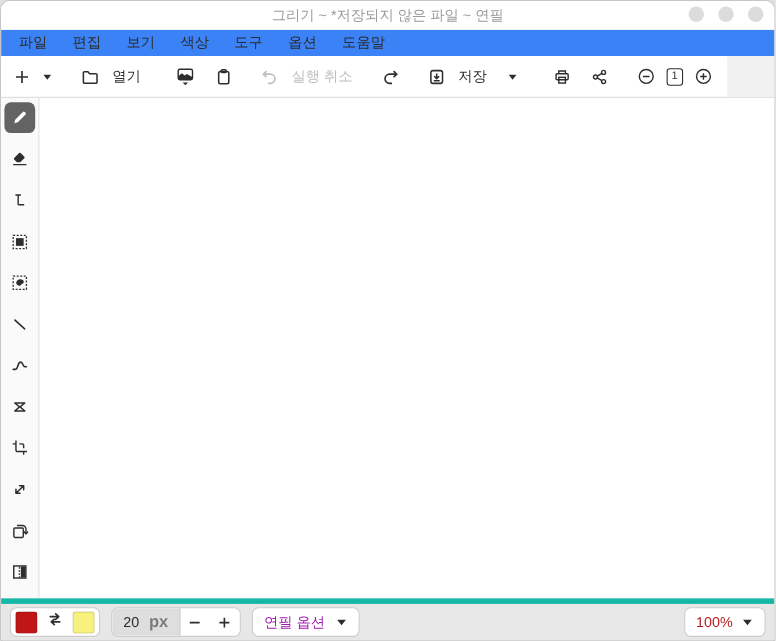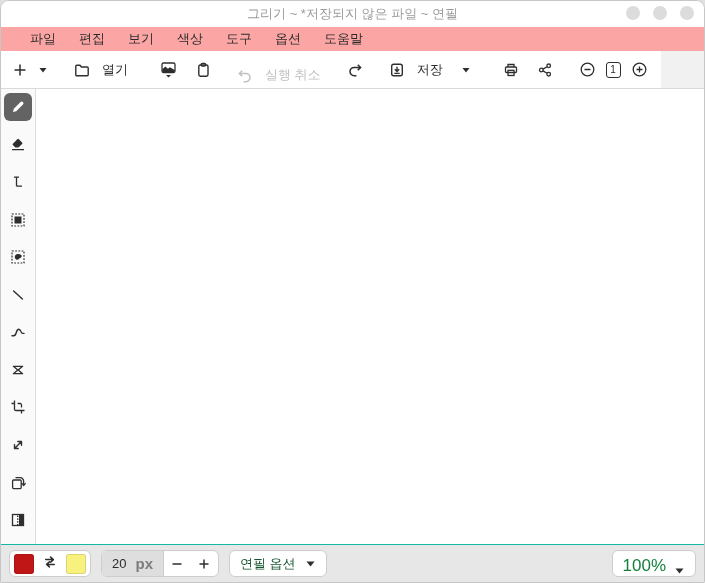--- a/index.html
+++ b/index.html
@@ -8,55 +8,55 @@
     width:705px; height:583px; background:#fff; position:relative;
     border:1px solid #c6c6c6; border-radius:9px 9px 2px 2px; overflow:hidden;
     display:flex; flex-direction:column;
   }
   
   .titlebar{ height:26px; flex:0 0 26px; display:flex; align-items:center; position:relative; background:#fff; }
   .title{ position:absolute; left:0; right:0; text-align:center; font-size:13px; color:#9b9b9b; }
   .win-controls{ position:absolute; right:10px; top:5px; display:flex; gap:13px; }
   .win-dot{ width:14px; height:14px; border-radius:50%; background:#dcdcdc; }
   
-  .menubar{ height:24px; flex:0 0 24px; display:flex; align-items:center; padding-left:21px; background:#fca5a5; }
+  .menubar{ height:24px; flex:0 0 24px; display:flex; align-items:center; padding-left:8px; background:#3b82f6; }
   .menu-item{ font-size:13px; color:#2b2b2b; padding:2px 8px; margin-right:7px; border-radius:4px; cursor:default; }
   
   .toolbar{ height:38px; flex:0 0 38px; display:flex; align-items:stretch; background:#fff; border-bottom:1px solid #dadada; }
   .tb-main{ display:flex; align-items:center; padding-left:6px; }
   .tb-btn{ display:flex; align-items:center; gap:12px; height:28px; padding:0 5px; border-radius:5px; color:#2e2e2e; font-size:13px; }
   .tb-btn svg{ display:block; }
-  .tb-btn.disabled{ color:#bfbfbf;align-items:flex-end; }
+  .tb-btn.disabled{ color:#bfbfbf; }
   .tb-gap-s{ width:8px; } .tb-gap-m{ width:16px; } .tb-gap-l{ width:22px; }
   .zoom-one{ width:15px; height:16px; border:1px solid #2e2e2e; border-radius:3px; font-size:10px;
     display:flex; align-items:center; justify-content:center; color:#2e2e2e; }
   .tb-filler{ flex:1; background:#f1f1f1; margin-left:8px; }
   
   .app-body{ flex:1; display:flex; min-height:0; }
   .sidebar{ width:35px; flex:0 0 35px; background:#fafafa; border-right:1px solid #dcdcdc;
     display:flex; flex-direction:column; align-items:center; padding-top:4px; }
   .tool{ width:28px; height:28px; margin-bottom:10px; border-radius:6px; display:flex; align-items:center; justify-content:center; color:#2e2e2e; }
   .tool.selected{ background:#636363; color:#fff; }
   .tool svg{ display:block; }
   .canvas{ flex:1; background:#fff; }
   
-  .statusbar{ height:38px; flex:0 0 38px; background:#e7e7e7; border-top:1px solid #14b8a6;
+  .statusbar{ height:38px; flex:0 0 38px; background:#e7e7e7; border-top:5px solid #14b8a6;
     display:flex; align-items:center; padding:0 8px; }
   .pill{ height:27px; background:#fff; border:1px solid #cdcdcd; border-radius:6px; display:flex; align-items:center; }
   .color-pill{ padding:0 4px; gap:7px; }
   .swatch{ width:20px; height:20px; border-radius:3px; border:1px solid rgba(0,0,0,.12); }
   .size-pill{ margin-left:10px; overflow:hidden; }
   .size-entry{ background:#dedede; height:100%; display:flex; align-items:center; padding:0 10px; gap:9px; border-right:1px solid #cdcdcd; }
   .size-value{ font-size:13px; color:#2b2b2b; }
   .size-unit{ font-size:15px; font-weight:bold; color:#7c7c7c; }
   .stepper{ display:flex; align-items:center; height:100%; }
   .step-btn{ width:27px; height:100%; display:flex; align-items:center; justify-content:center; color:#2e2e2e; }
-  .dd-pill{ margin-left:10px; padding:0 10px; gap:9px; font-size:13px; color:#14532d; }
+  .dd-pill{ margin-left:10px; padding:0 10px; gap:9px; font-size:13px; color:#a21caf; }
   .spacer{ flex:1; }
-  .zoom-pill{ margin-left:0; padding:0 10px; gap:8px; font-size:17px; color:#15803d;align-items:flex-end; }
+  .zoom-pill{ margin-left:0; padding:0 10px; gap:8px; font-size:13px; color:#b91c1c; }
   .chev{ color:#2e2e2e; display:flex; }
 </style>
 </head>
 <body>
 
 <div class="window">
 
   <div class="titlebar">
     <div class="title">그리기 ~ *저장되지 않은 파일 ~ 연필</div>
     <div class="win-controls">

